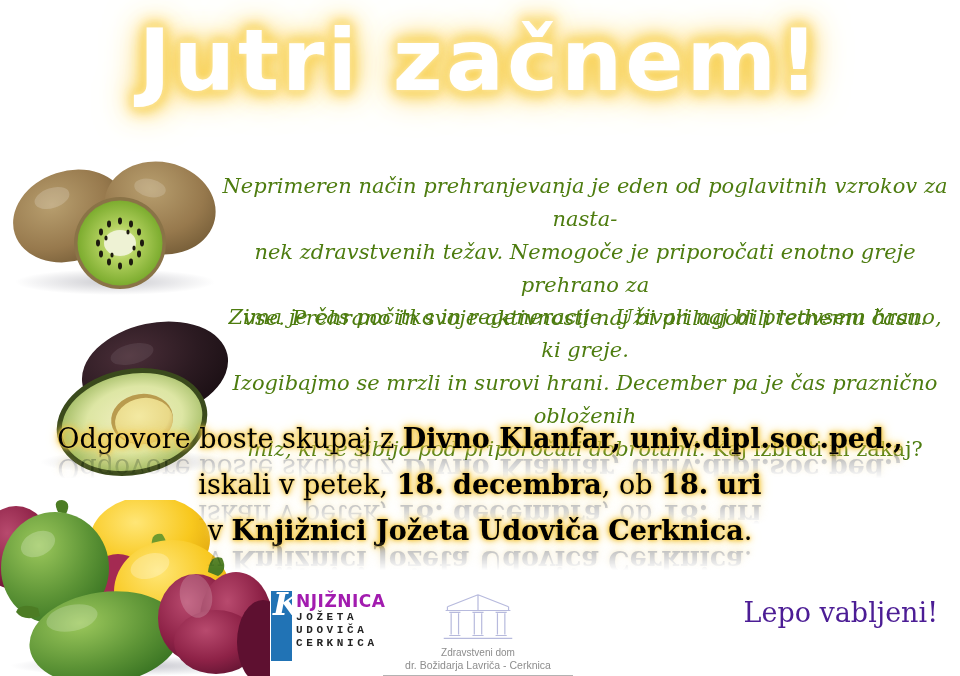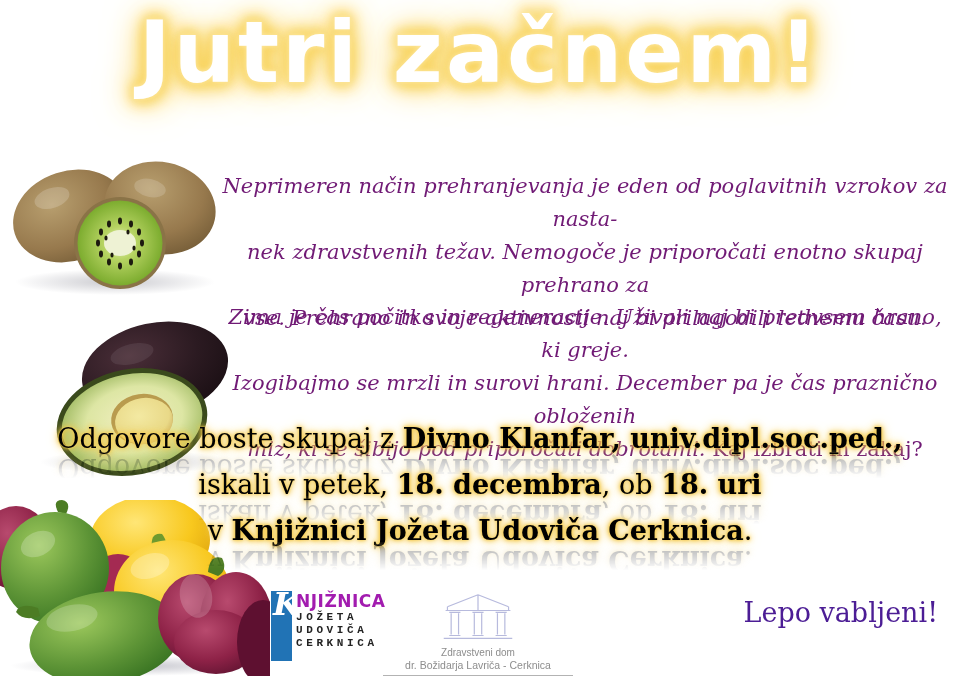--- a/index.html
+++ b/index.html
@@ -4,37 +4,37 @@
 <style>
   * { margin:0; padding:0; box-sizing:border-box; }
   html,body { background:#ffffff; }
   .poster{
     position:relative; width:960px; height:676px; background:#ffffff;
     overflow:hidden; font-family:"DejaVu Serif", serif;
   }
 
   
   .title{
-    position:absolute; top:2px; left:0; right:0; text-align:center;
+    position:absolute; top:10px; left:0; right:0; text-align:center;
     font-family:"DejaVu Sans", sans-serif; font-weight:bold;
     font-size:86px; letter-spacing:3px; color:#ffffff; white-space:nowrap;
     text-shadow:
       0 0 5px #fde9a8,
       0 0 10px #fbdd7c,
       0 0 18px #f8d35b,
       0 0 28px #f7cd49,
       0 0 40px #f8d25c,
       0 4px 14px #fbe291,
       0 -4px 14px #fbe291;
   }
 
   
   .para{
     position:absolute; left:218px; right:8px; text-align:center;
-    font-style:italic; font-size:21px; line-height:33px; color:#701a75;
+    font-style:italic; font-size:21px; line-height:33px; color:#4d7c0f;
   }
   #para-intro{ top:170px; }
   #para-winter{ top:301px; }
   .para .bold-q{ font-style:normal; font-weight:normal; }
 
   
   .event{
     position:absolute; left:0; right:0; top:421px; text-align:center;
     font-size:27px; color:#000000; font-family:"DejaVu Serif", serif;
   }
@@ -235,21 +235,21 @@
     <ellipse cx="196" cy="118" rx="38" ry="44" fill="url(#pred)"></ellipse>
     <ellipse cx="236" cy="118" rx="36" ry="46" fill="url(#pred)"></ellipse>
     <ellipse cx="216" cy="142" rx="42" ry="32" fill="url(#pred)"></ellipse>
     <ellipse cx="196" cy="96" rx="16" ry="22" transform="rotate(-12 196 96)" fill="rgba(255,255,255,.18)"></ellipse>
 
     <ellipse cx="263" cy="142" rx="26" ry="42" fill="#5e1030"></ellipse>
   </svg>
 
   <div class="para" id="para-intro">
     <div>Neprimeren način prehranjevanja je eden od poglavitnih vzrokov za nasta-</div>
-    <div>nek zdravstvenih težav. Nemogoče je priporočati enotno skupaj prehrano za</div>
+    <div>nek zdravstvenih težav. Nemogoče je priporočati enotno greje prehrano za</div>
     <div>vse. Prehrano in svoje aktivnosti naj bi prilagodili letnemu času.</div>
   </div>
 
   <div class="para" id="para-winter">
     <div>Zima je čas počitka in regeneracije. Uživali naj bi predvsem hrano, ki greje.</div>
     <div>Izogibajmo se mrzli in surovi hrani. December pa je čas praznično obloženih</div>
     <div><span>miz, ki se šibijo pod priporočati dobrotami. </span><span class="bold-q">Kaj izbrati in zakaj?</span></div>
   </div>
 
   <div class="event">

